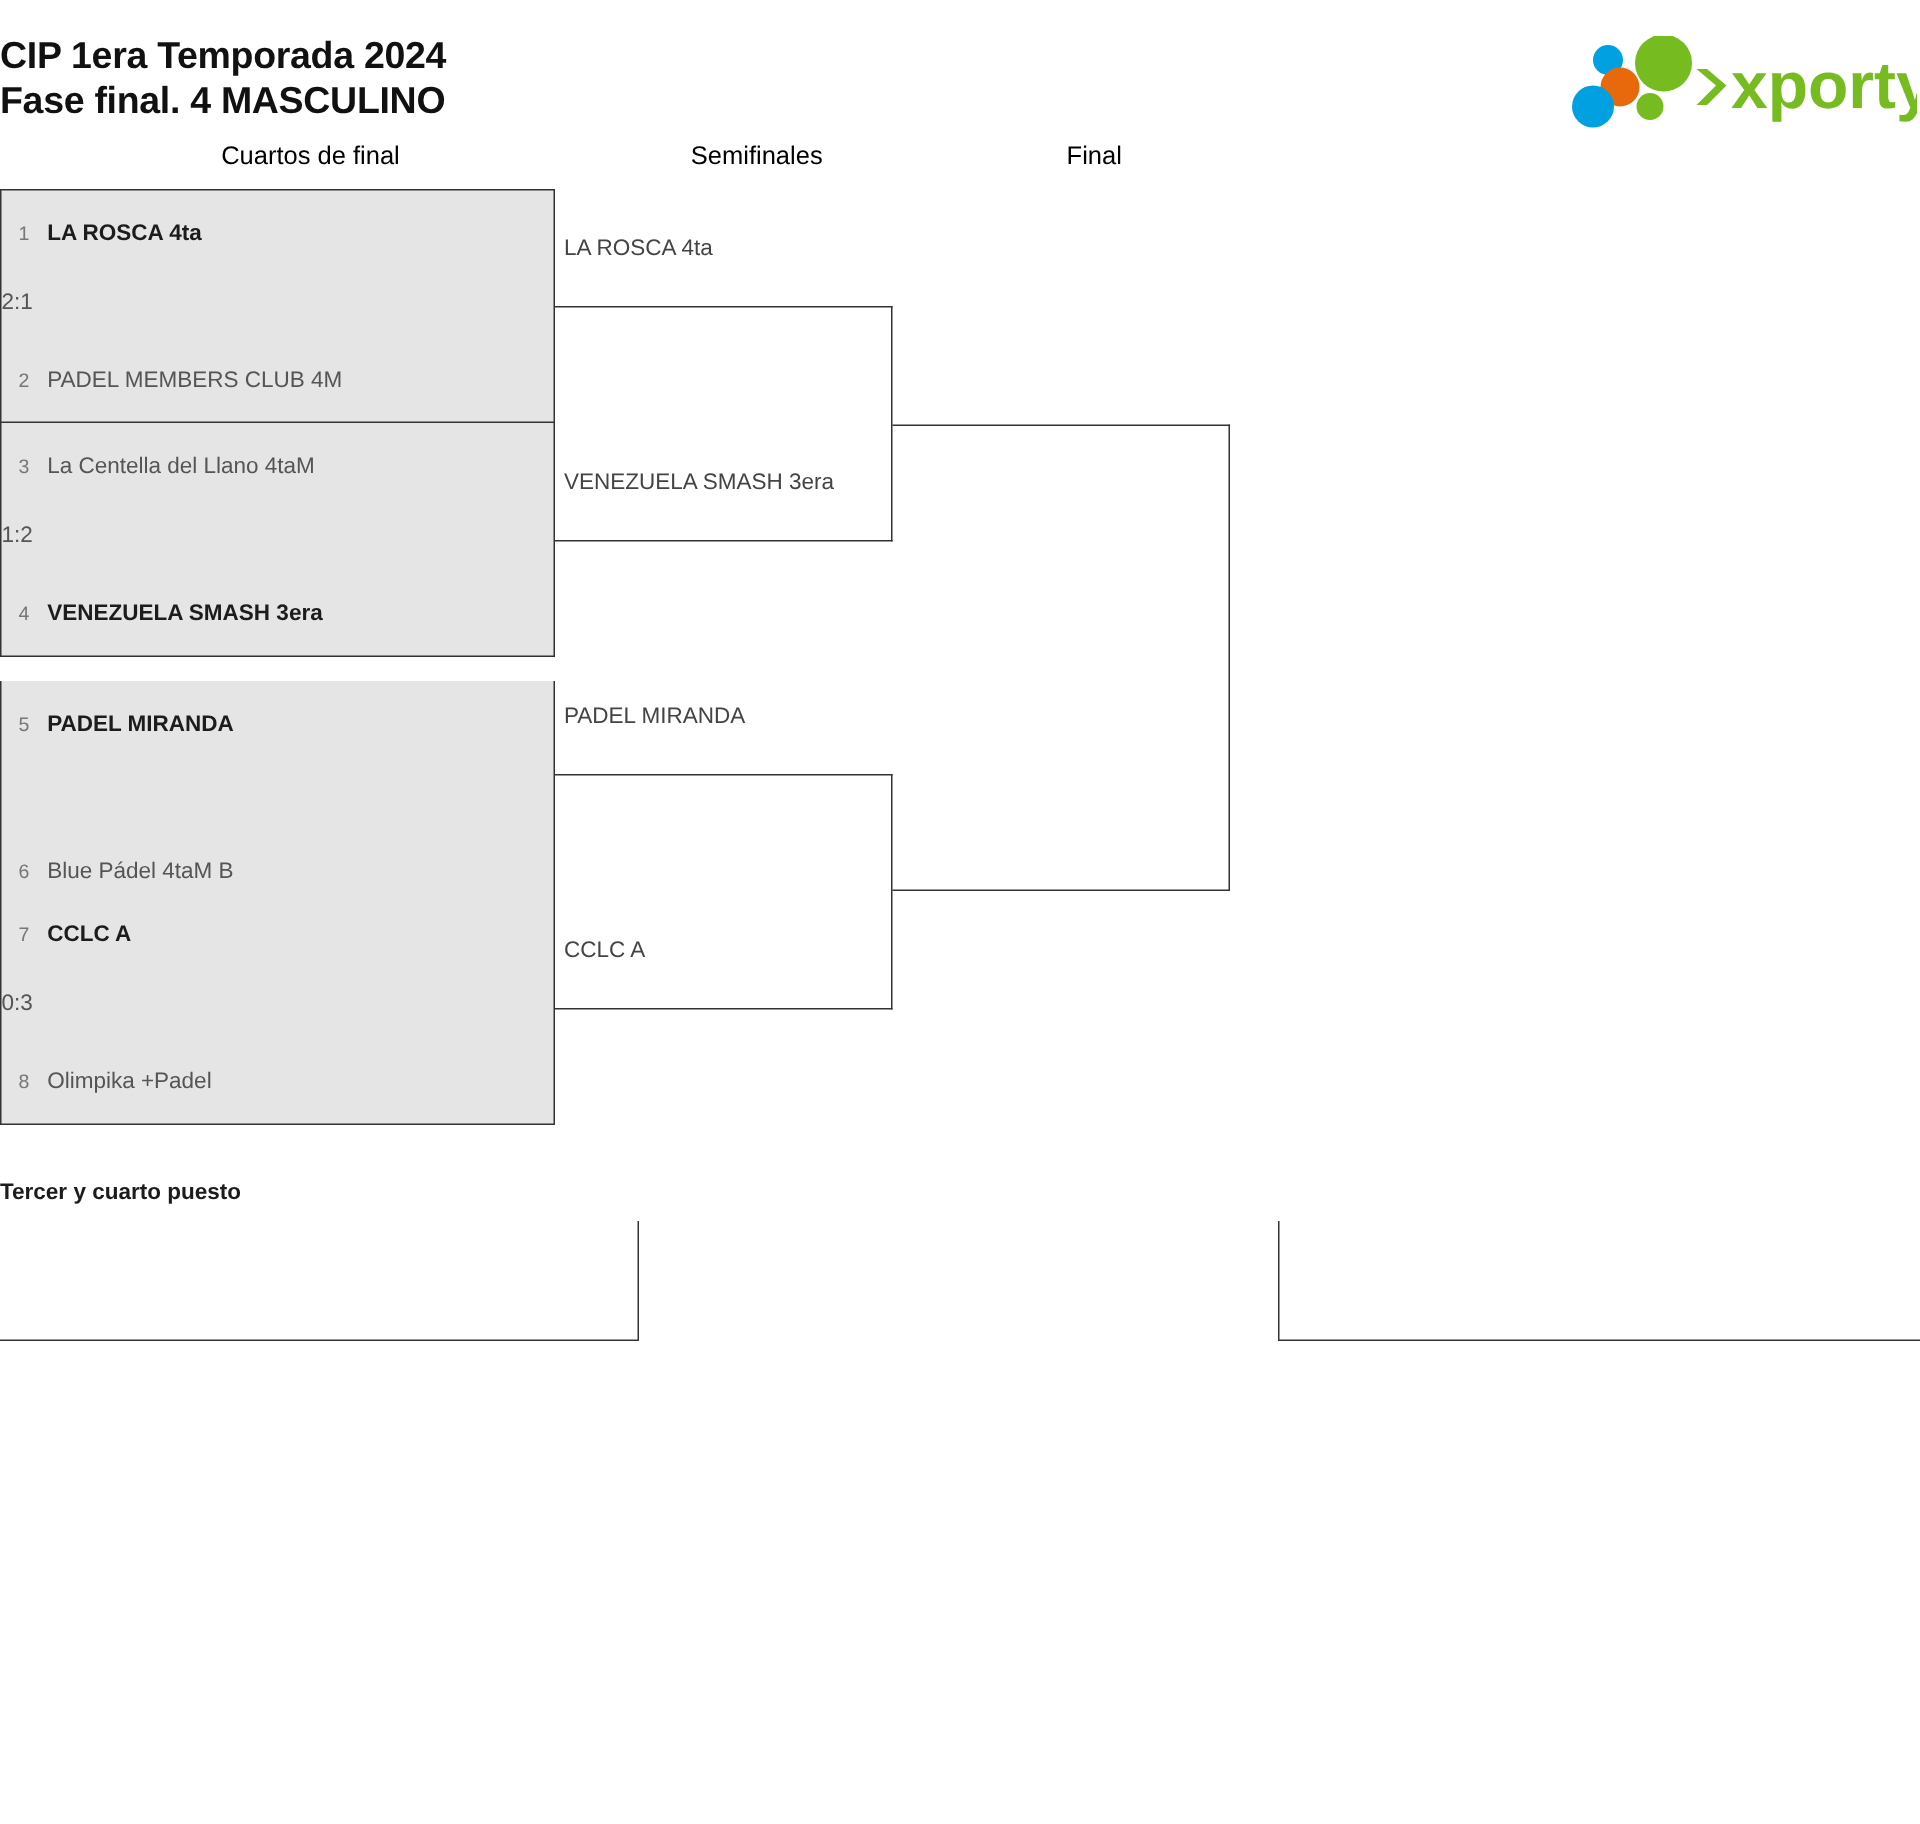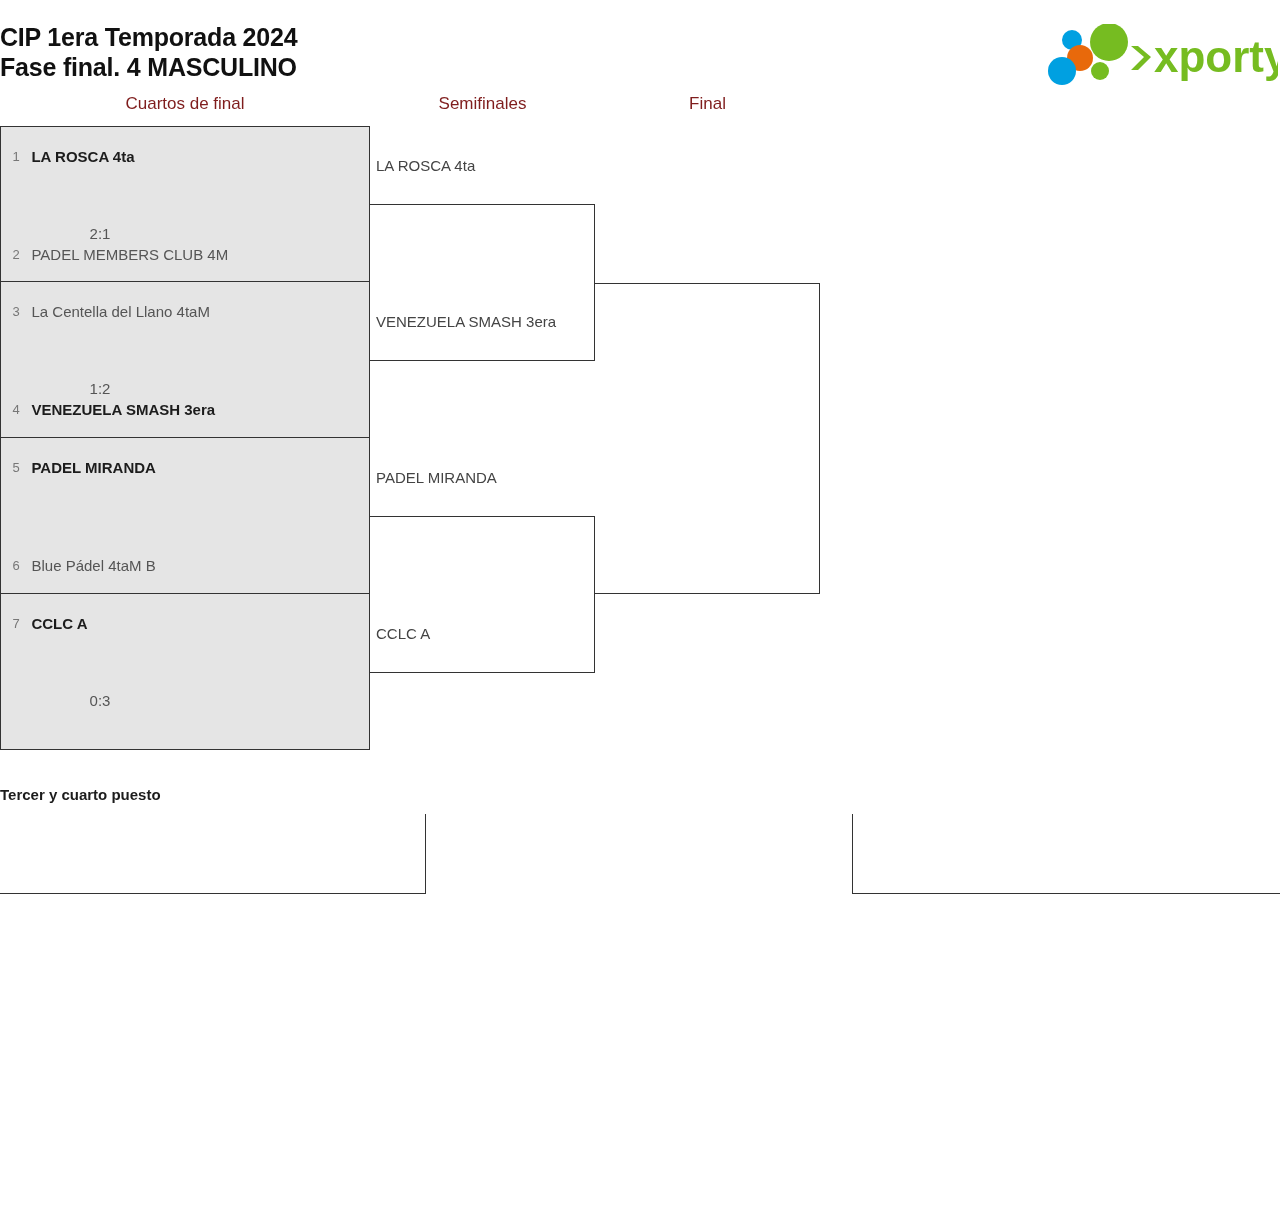--- a/index.html
+++ b/index.html
@@ -53,23 +53,24 @@
     position: absolute;
     left: 0;
     top: 94px;
     width: 1280px;
     height: 28px;
   }
   .round-header {
     position: absolute;
     top: 0;
     font-size: 17px;
-    color: #7f1d1d;
+    color: #000000;
     text-align: center;
     white-space: nowrap;
+    padding-left: 22px;
   }
   .rh-qf    { left: 0px;   width: 370px; }
   .rh-sf    { left: 370px; width: 225px; }
   .rh-final { left: 595px; width: 225px; }
 
   
   .bracket {
     position: absolute;
     left: 0;
     top: 126px;
@@ -85,21 +86,21 @@
     height: 156px;
     box-sizing: border-box;
     border: 1px solid #333333;
     border-top: none;
   }
   .qf-match.first { border-top: 1px solid #333333; }
   .qf-match.shaded { background: #e5e5e5; }
   .qf-match.plain  { background: #e5e5e5; }
   .qf-1 { top: 0px; }
   .qf-2 { top: 156px; }
-  .qf-3 { top: 312px; }
+  .qf-3 { top: 328px; }
   .qf-4 { top: 468px; }
 
   .team-row {
     position: absolute;
     left: 0;
     width: 370px;
     height: 26px;
     line-height: 26px;
     white-space: nowrap;
   }
@@ -122,24 +123,22 @@
   .team-name.winner { color: #1c1c1c; font-weight: bold; }
   .team-name.loser  { color: #555555; font-weight: normal; }
 
   .score {
     position: absolute;
     top: 66px;
     left: 0;
     width: 370px;
     padding-right: 172px;
     box-sizing: border-box;
-    text-align: center;
     font-size: 15px;
     color: #555555;
-    margin-top: 32px;
   }
 
   
   .sf-box {
     position: absolute;
     left: 370px;
     width: 225px;
     box-sizing: border-box;
     border: 1px solid #333333;
     border-left: none;
@@ -283,20 +282,24 @@
       <span class="team-name loser">Blue Pádel 4taM B</span>
     </div>
   </div>
 
   <div class="qf-match qf-4 plain">
     <div class="team-row top">
       <span class="seed">7</span>
       <span class="team-name winner">CCLC A</span>
     </div>
     <div class="score">0:3</div>
+    <div class="team-row bottom">
+      <span class="seed">8</span>
+      <span class="team-name loser">Olimpika +Padel</span>
+    </div>
   </div>
 
   <div class="sf-box sf-box-1"></div>
   <div class="sf-box sf-box-2"></div>
 
   <div class="sf-label sf-label-1">LA ROSCA 4ta</div>
   <div class="sf-label sf-label-2">VENEZUELA SMASH 3era</div>
   <div class="sf-label sf-label-3">PADEL MIRANDA</div>
   <div class="sf-label sf-label-4">CCLC A</div>
 

